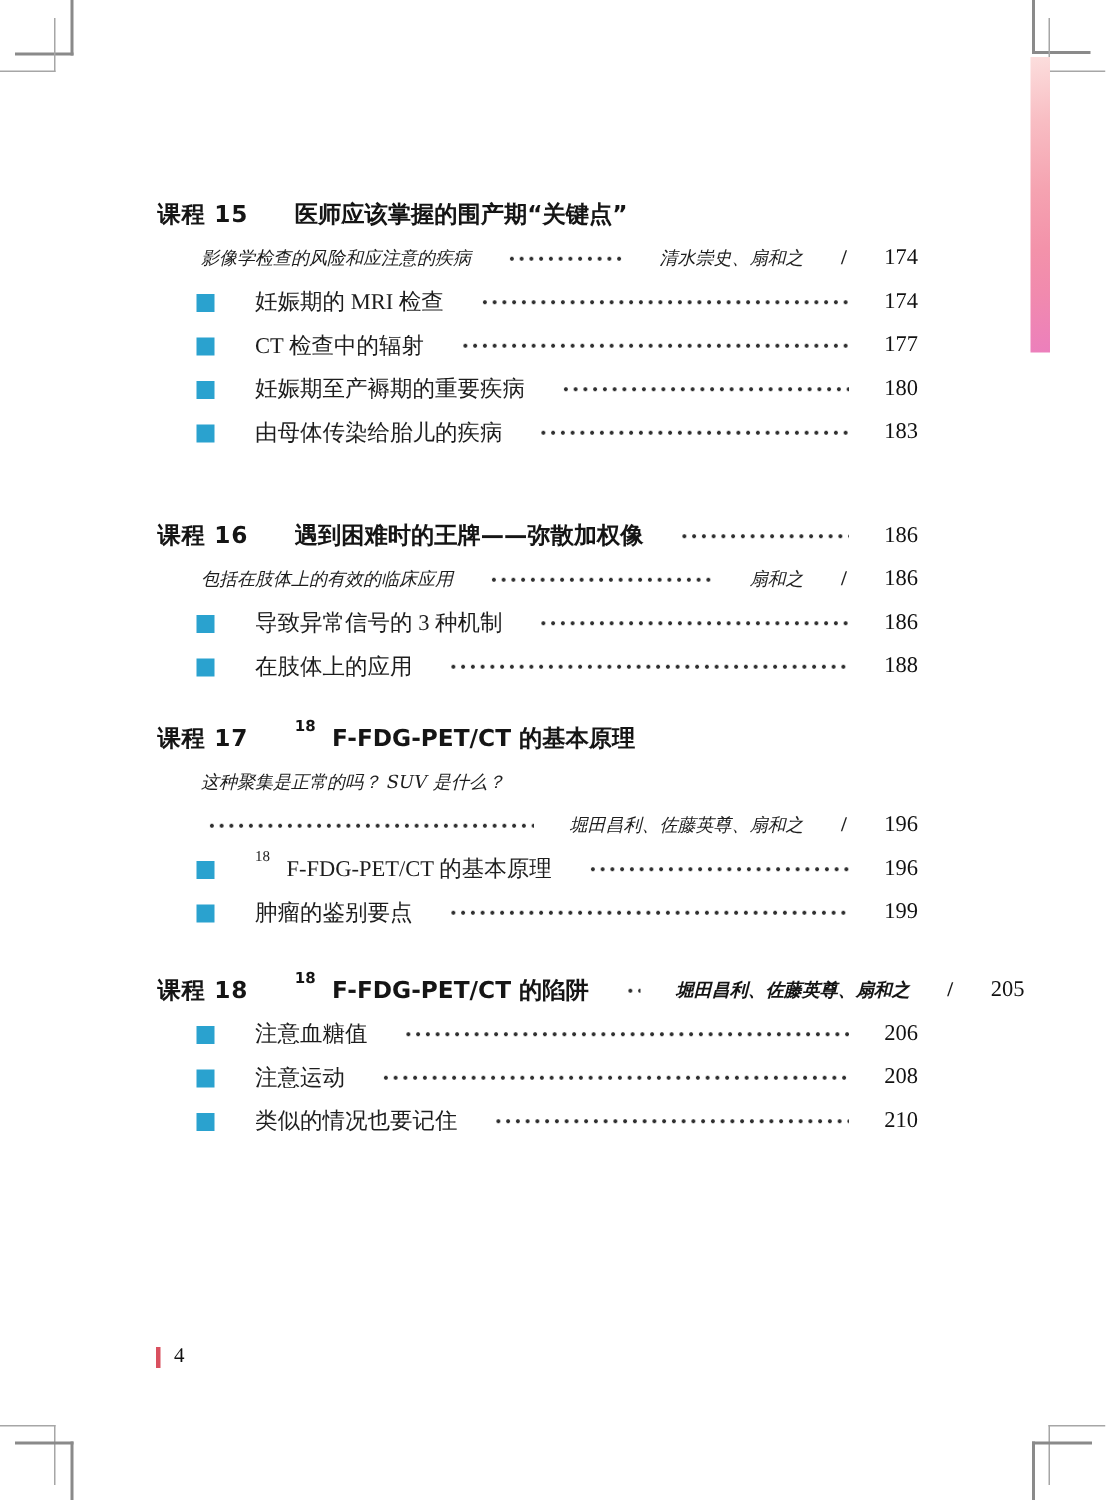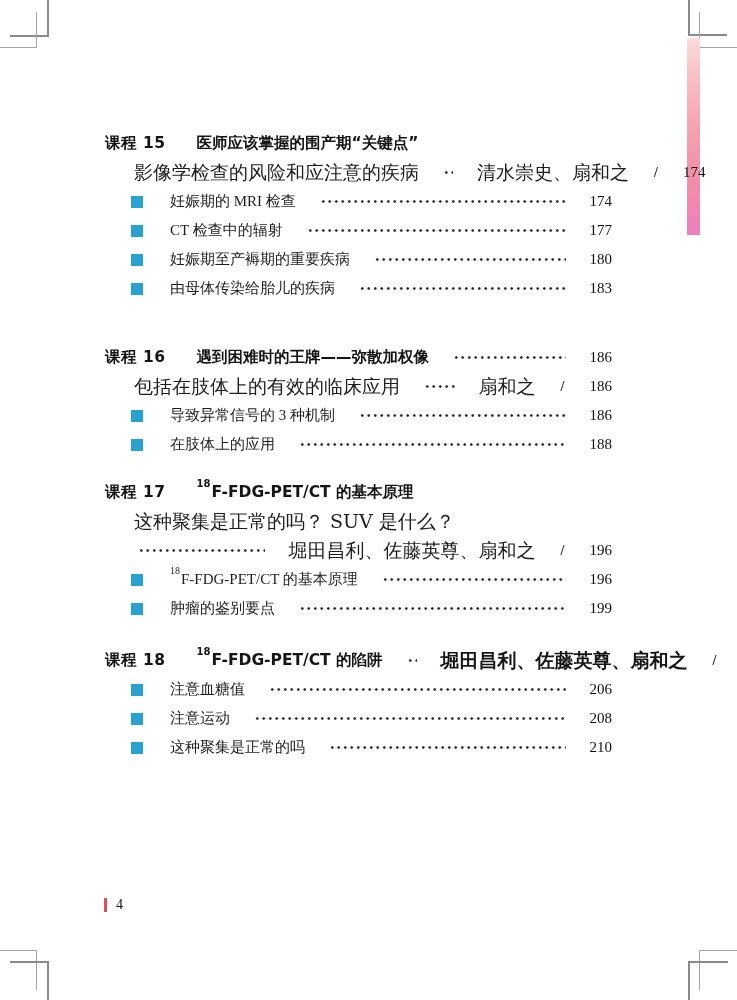--- a/index.html
+++ b/index.html
@@ -46,38 +46,38 @@
   .sec.m18 { margin-top: 23px; }
 
   .row { display: flex; align-items: center; height: 29px; white-space: nowrap; font-size: 15px; gap: 20px; }
 
   .heading {
     font-family: "DejaVu Sans", "Liberation Sans", sans-serif;
     font-weight: 700; font-size: 15.5px; color: #151515;
   }
   .heading .num { margin-right: 11px; letter-spacing: 0.5px; }
 
-  .kai { font-family: "DejaVu Serif", serif; font-size: 19px; text-align: right; }
+  .kai { font-family: "DejaVu Serif", serif; font-style: italic; font-size: 12px; text-align: right; }
 
   .authorline { padding-left: 29px; }
   .subtitle   { padding-left: 29px; }
 
   .bullet { padding-left: 26px; }
   .sq { flex: 0 0 auto; width: 12px; height: 12px; background: var(--bullet_blue); margin-right: 7px; }
 
   .leader {
     flex: 1 1 auto; align-self: stretch; margin: 0 4px; min-width: 10px;
     background-image: radial-gradient(circle, #2e2e2e 1.1px, rgba(0,0,0,0) 1.5px);
     background-size: 6.5px 29px; background-repeat: repeat-x; background-position: 0 center;
   }
 
   .pg { font-family: "Liberation Serif", serif; font-weight: 400; font-style: normal; font-size: 15px; color: #111; }
   .slash { font-family: "Liberation Serif", serif; font-weight: 700; font-style: normal; margin: 0 5px; font-size: 14px; }
 
-  sup.iso { font-size: 10px; line-height: 0; position: relative; top: -4px; margin-right: 1px; }
+  sup.iso { font-size: 10px; line-height: 0; position: relative; top: -4px; margin-right: 11px; }
 
   .pagefoot { position: absolute; left: 104px; top: 896px; display: flex; align-items: center; height: 18px; }
   .fbar { width: 3px; height: 14px; background: var(--footer_red); margin-right: 9px; }
   .fnum { font-family: "Liberation Serif", serif; font-size: 14px; color: #111; }
 </style>
 </head>
 <body>
 
 <div class="cm cm-tl-d"></div>
 <div class="cm cm-tl-l"></div>
@@ -202,21 +202,21 @@
       <span class="pg">206</span>
     </div>
     <div class="row bullet">
       <span class="sq"></span>
       <span>注意运动</span>
       <span class="leader"></span>
       <span class="pg">208</span>
     </div>
     <div class="row bullet">
       <span class="sq"></span>
-      <span>这种聚集是正常的吗</span>
+      <span>类似的情况也要记住</span>
       <span class="leader"></span>
       <span class="pg">210</span>
     </div>
   </section>
 
 </main>
 
 <footer class="pagefoot">
   <span class="fbar"></span>
   <span class="fnum">4</span>

